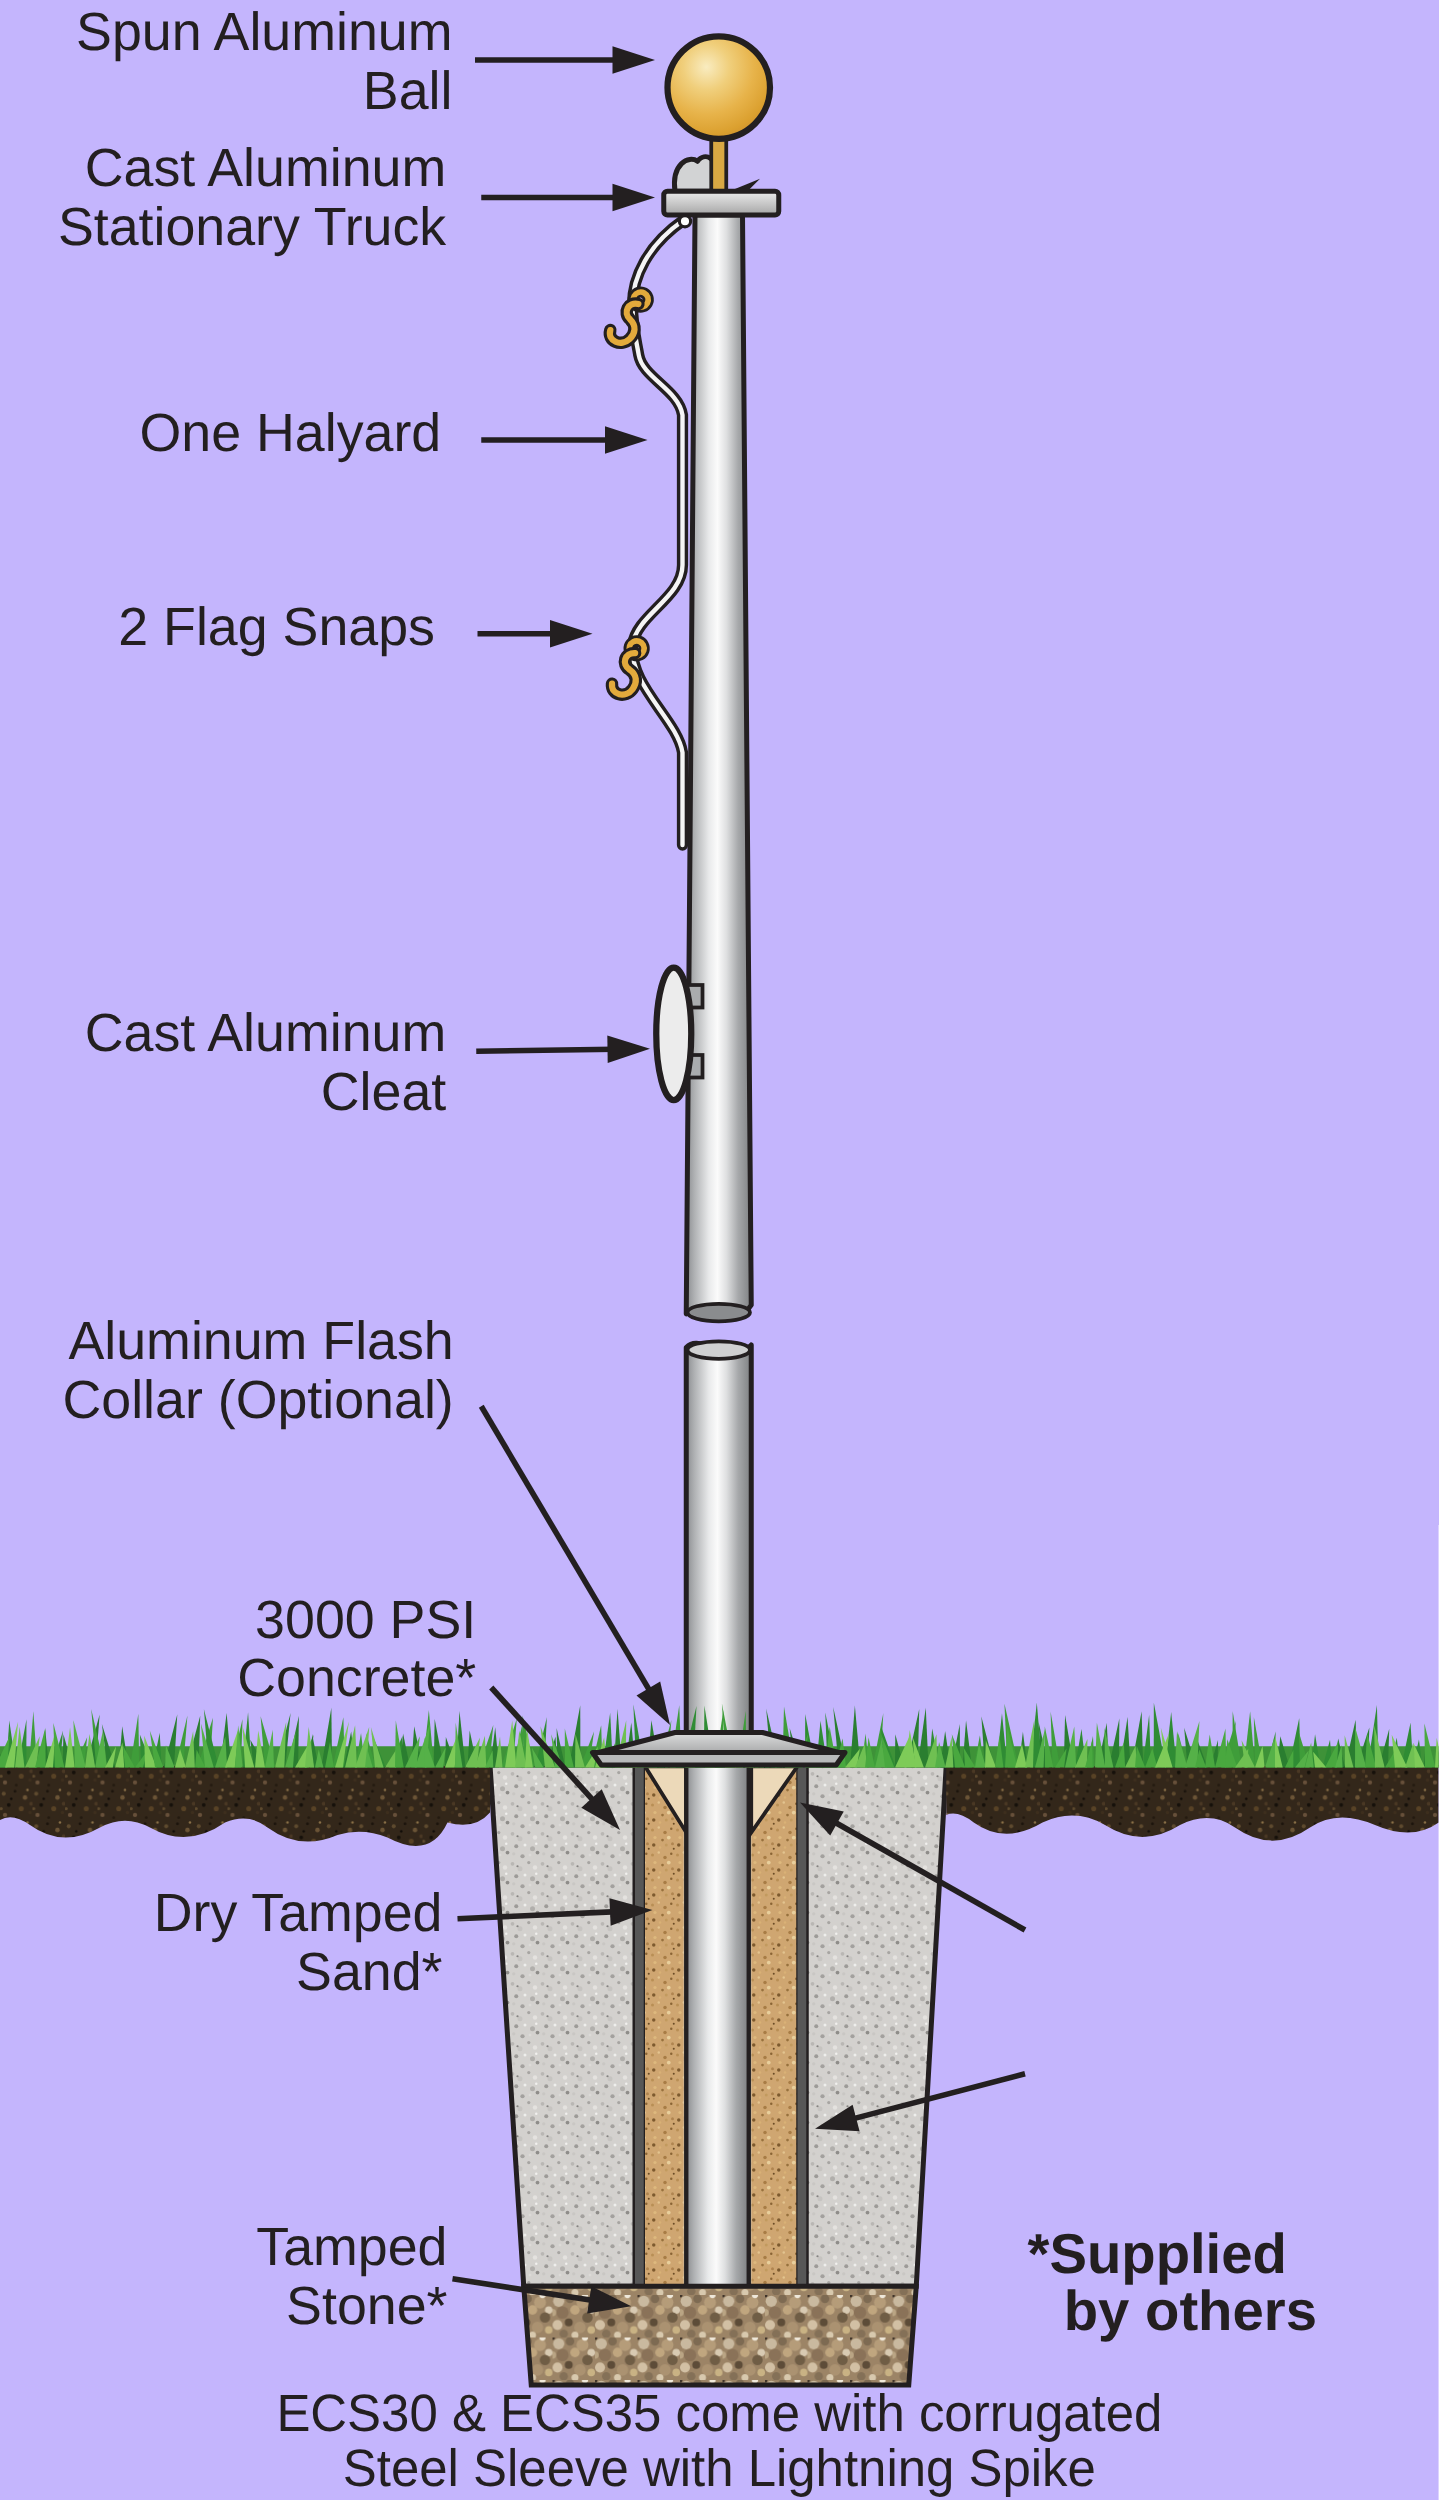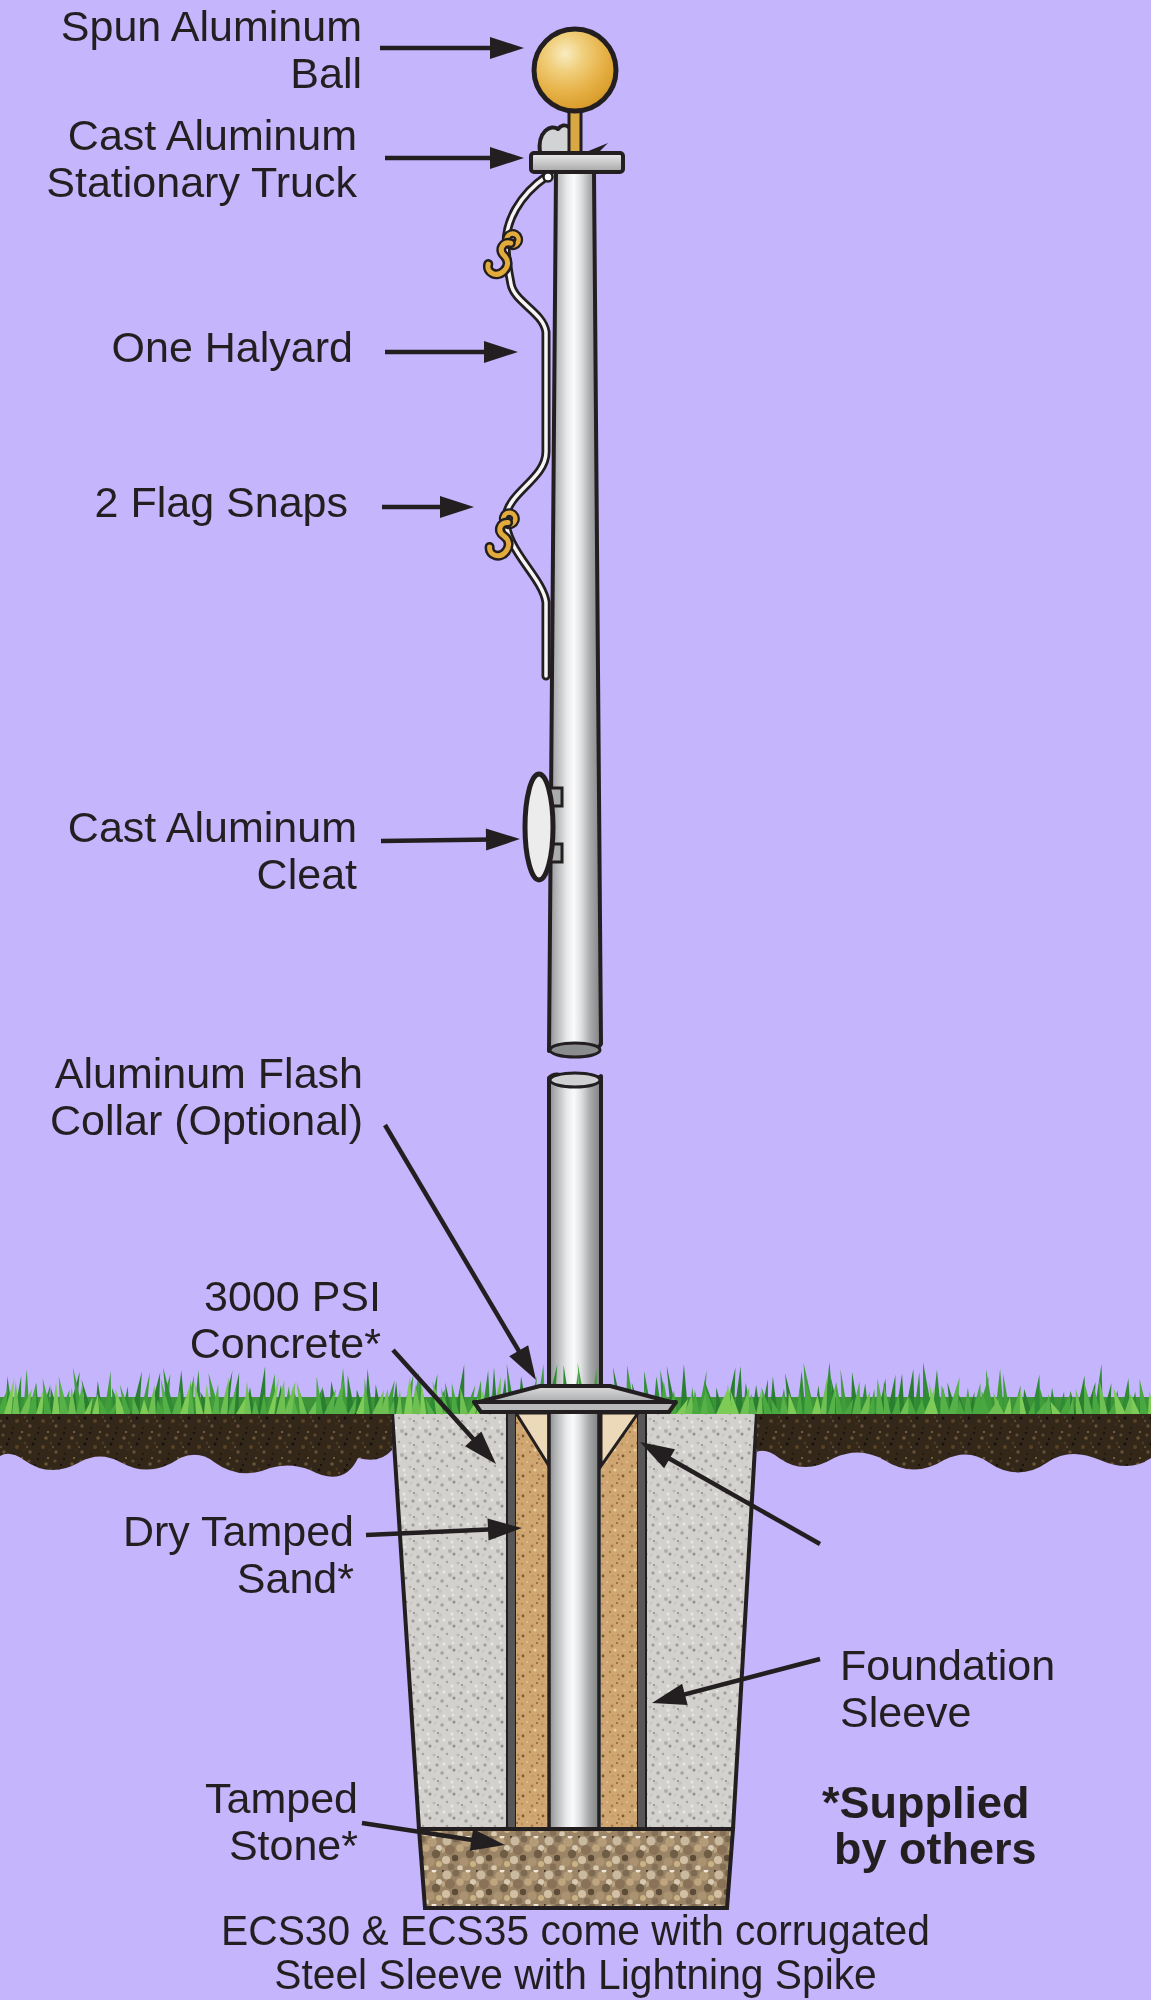--- a/index.html
+++ b/index.html
@@ -3,21 +3,21 @@
 <meta charset="utf-8">
 <style>
   html,body{margin:0;padding:0;background:#ffffff;}
   .canvas{position:relative;width:1151px;height:2000px;background:#c4b5fd;overflow:hidden;
           font-family:"Liberation Sans",sans-serif;}
   svg.art{position:absolute;left:0;top:0;}
   .lbl{position:absolute;font-size:43px;line-height:47px;color:#231f20;white-space:nowrap;}
   .lbl .ln{display:block;}
   .r{text-align:right;}
   .bold{font-weight:bold;font-size:45px;line-height:46px;}
-  .bold .ln2{margin-left:12px;}
+  .bold .ln2{margin-left:29px;}
   .caption{text-align:center;font-size:42px;line-height:44px;transform:scaleX(.97);transform-origin:center;}
 </style>
 </head>
 <body>
 
 <div class="canvas">
 
 <svg class="art" width="1151" height="2000" viewBox="0 0 1151 2000">
   <defs>
     <linearGradient id="gradPole" x1="0" y1="0" x2="1" y2="0">
@@ -494,24 +494,20 @@
 <div class="lbl r" style="left:-68px;top:1508px;width:422px;">
   <span class="ln">Dry Tamped</span>
   <span class="ln">Sand*</span>
 </div>
 <div class="lbl r" style="left:-64px;top:1775px;width:422px;">
   <span class="ln">Tamped</span>
   <span class="ln">Stone*</span>
 </div>
 <div class="lbl" style="left:840px;top:1490px;width:310px;">
 </div>
-<div class="lbl" style="left:840px;top:1642px;width:310px;">
-  <span class="ln">Foundation</span>
-  <span class="ln">Sleeve</span>
-</div>
 <div class="lbl bold" style="left:822px;top:1780px;width:330px;">
   <span class="ln">*Supplied</span>
   <span class="ln ln2">by others</span>
 </div>
 <div class="lbl caption" style="left:0;top:1909px;width:1151px;">
   <span class="ln">ECS30 &amp; ECS35 come with corrugated</span>
   <span class="ln">Steel Sleeve with Lightning Spike</span>
 </div>
 
 </div>

